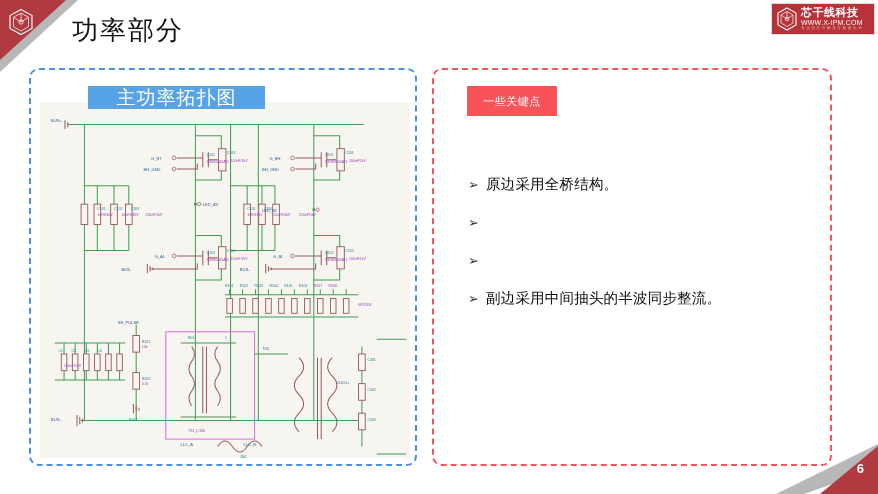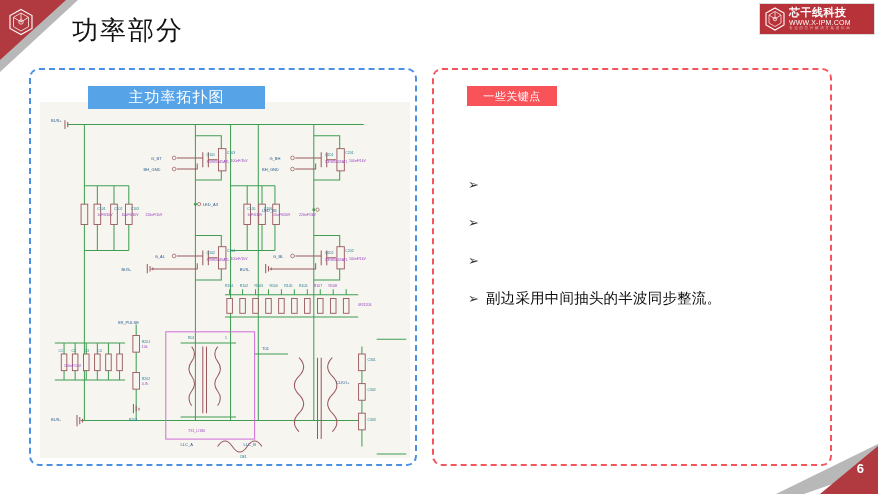--- a/index.html
+++ b/index.html
@@ -33,21 +33,21 @@
   .corner-tl-logo {
     position: absolute; left: 8px; top: 8px;
     width: 26px; height: 28px;
     z-index: 4;
     opacity: .95;
   }
 
   
   .brand {
     position: absolute; right: 3px; top: 3px;
-    width: 116px; height: 32px;
+    width: 104px; height: 32px;
     background: #b83239;
     border: 1px solid #dcdcdc;
     display: flex; align-items: center;
     padding: 8px 4px;
     z-index: 5;
   }
   .brand-mark { width: 22px; height: 24px; flex: 0 0 22px; }
   .brand-text { margin-left: 3px; line-height: 1; }
   .brand-cn {
     color: #ffffff; font-size: 11px; font-weight: bold;
@@ -84,37 +84,37 @@
     position: absolute; left: 9px; top: 32px;
     width: 370px; height: 356px;
     background: #f6f5f0;
     overflow: hidden;
   }
   .label-blue {
     position: absolute; left: 57px; top: 16px;
     width: 177px; height: 23px;
     background: #56a3e8;
     color: #ffffff;
-    font-size: 15px;
+    font-size: 19px;
     display: flex; align-items: center; justify-content: center;
     letter-spacing: 1px;
     z-index: 3;
   }
 
   
   .panel-right {
     position: absolute; left: 432px; top: 68px;
     width: 400px; height: 398px;
     border: 2px dashed #f4555a;
     border-radius: 10px;
     background: #ffffff;
   }
   .label-red {
     position: absolute; left: 33px; top: 16px;
-    width: 90px; height: 20px;
+    width: 90px; height: 30px;
     background: #f9535a;
     color: #ffffff;
     font-size: 11px;
     display: flex; align-items: center; justify-content: center;
     letter-spacing: .5px;
   }
   .bullets {
     position: absolute; left: 34px; top: 104px;
     width: 350px;
   }
@@ -395,20 +395,21 @@
   </div>
 
   <div class="panel-right">
 
     <div class="label-red">一些关键点</div>
 
     <div class="bullets">
 
       <div class="bullet">
         <span class="bullet-mark">➢</span>
+        <span class="bullet-text">原边采用全桥结构。</span>
       </div>
 
       <div class="bullet">
         <span class="bullet-mark">➢</span>
       </div>
 
       <div class="bullet">
         <span class="bullet-mark">➢</span>
       </div>
 

